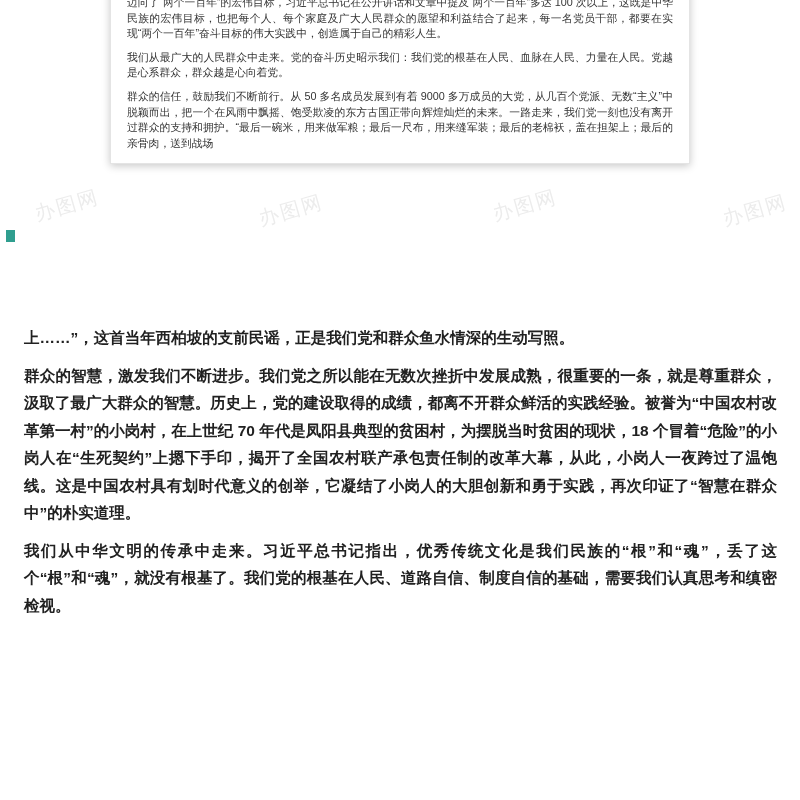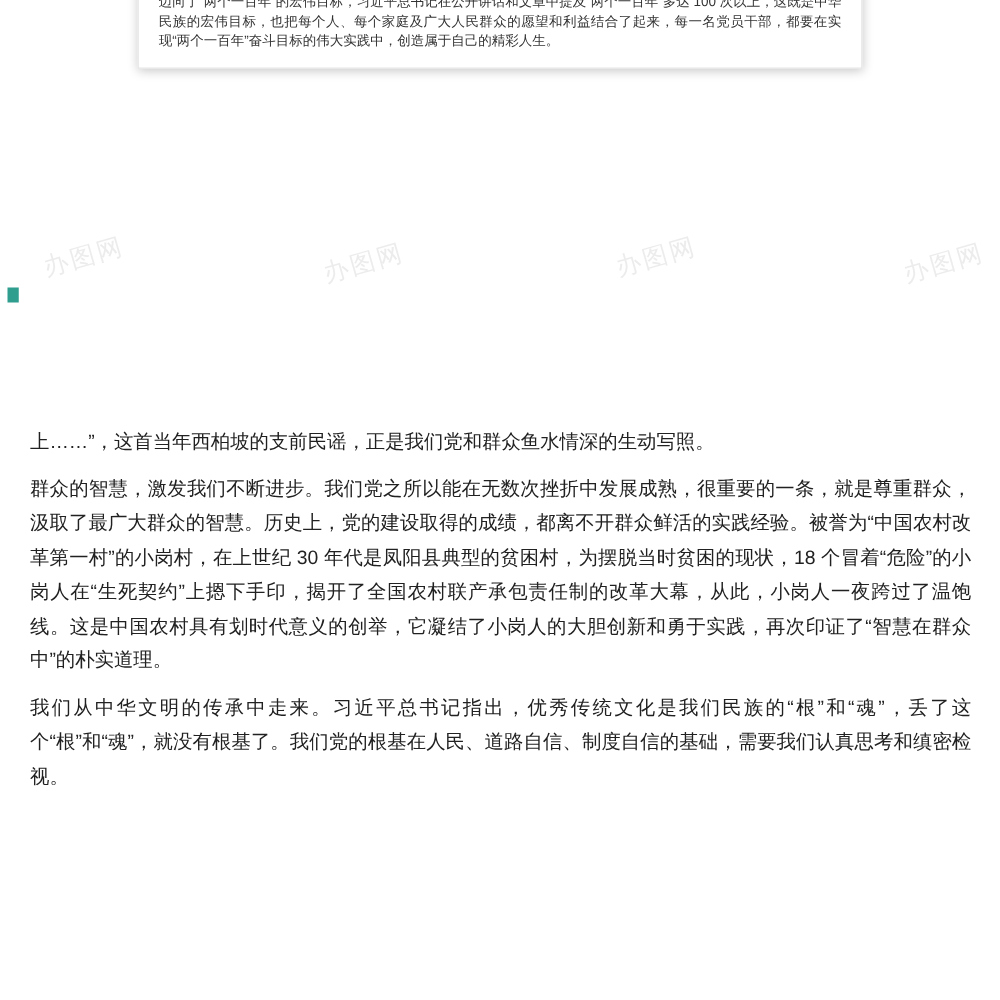--- a/index.html
+++ b/index.html
@@ -37,41 +37,43 @@
   .wm3 { left:492px; top:192px; }
   .wm4 { left:722px; top:197px; }
 
   
   .green-mark {
     position:absolute; left:6px; top:230px;
     width:9px; height:12px; background:#2f9e8f;
   }
 
   
-  .body-text { position:absolute; left:24px; top:340px; width:753px; }
+  .body-text { position:absolute; left:24px; top:324px; width:753px;font-weight:bold; }
   .body-text p {
     font-size:15.5px; line-height:27.5px; color:#212121;
     text-align:justify; margin-bottom:10px;
   }
 </style>
 </head>
 <body>
 
 <div class="page">
 
   <div class="preview-card">
     <p>迈向了“两个一百年”的宏伟目标，习近平总书记在公开讲话和文章中提及“两个一百年”多达 100 次以上，这既是中华民族的宏伟目标，也把每个人、每个家庭及广大人民群众的愿望和利益结合了起来，每一名党员干部，都要在实现“两个一百年”奋斗目标的伟大实践中，创造属于自己的精彩人生。</p>
+    <p>我们从最广大的人民群众中走来。党的奋斗历史昭示我们：我们党的根基在人民、血脉在人民、力量在人民。党越是心系群众，群众越是心向着党。</p>
+    <p>群众的信任，鼓励我们不断前行。从 50 多名成员发展到有着 9000 多万成员的大党，从几百个党派、无数“主义”中脱颖而出，把一个在风雨中飘摇、饱受欺凌的东方古国正带向辉煌灿烂的未来。一路走来，我们党一刻也没有离开过群众的支持和拥护。“最后一碗米，用来做军粮；最后一尺布，用来缝军装；最后的老棉袄，盖在担架上；最后的亲骨肉，送到战场</p>
   </div>
 
   <span class="wm wm1">办图网</span>
   <span class="wm wm2">办图网</span>
   <span class="wm wm3">办图网</span>
   <span class="wm wm4">办图网</span>
 
   <span class="green-mark"></span>
 
   <div class="body-text">
     <p>上……”，这首当年西柏坡的支前民谣，正是我们党和群众鱼水情深的生动写照。</p>
-    <p>群众的智慧，激发我们不断进步。我们党之所以能在无数次挫折中发展成熟，很重要的一条，就是尊重群众，汲取了最广大群众的智慧。历史上，党的建设取得的成绩，都离不开群众鲜活的实践经验。被誉为“中国农村改革第一村”的小岗村，在上世纪 30 年代是凤阳县典型的贫困村，为摆脱当时贫困的现状，18 个冒着“危险”的小岗人在“生死契约”上摁下手印，揭开了全国农村联产承包责任制的改革大幕，从此，小岗人一夜跨过了温饱线。这是中国农村具有划时代意义的创举，它凝结了小岗人的大胆创新和勇于实践，再次印证了“智慧在群众中”的朴实道理。</p>
+    <p>群众的智慧，激发我们不断进步。我们党之所以能在无数次挫折中发展成熟，很重要的一条，就是尊重群众，汲取了最广大群众的智慧。历史上，党的建设取得的成绩，都离不开群众鲜活的实践经验。被誉为“中国农村改革第一村”的小岗村，在上世纪 70 年代是凤阳县典型的贫困村，为摆脱当时贫困的现状，18 个冒着“危险”的小岗人在“生死契约”上摁下手印，揭开了全国农村联产承包责任制的改革大幕，从此，小岗人一夜跨过了温饱线。这是中国农村具有划时代意义的创举，它凝结了小岗人的大胆创新和勇于实践，再次印证了“智慧在群众中”的朴实道理。</p>
     <p>我们从中华文明的传承中走来。习近平总书记指出，优秀传统文化是我们民族的“根”和“魂”，丢了这个“根”和“魂”，就没有根基了。我们党的根基在人民、道路自信、制度自信的基础，需要我们认真思考和缜密检视。</p>
   </div>
 
 </div>
 
 </body></html>

